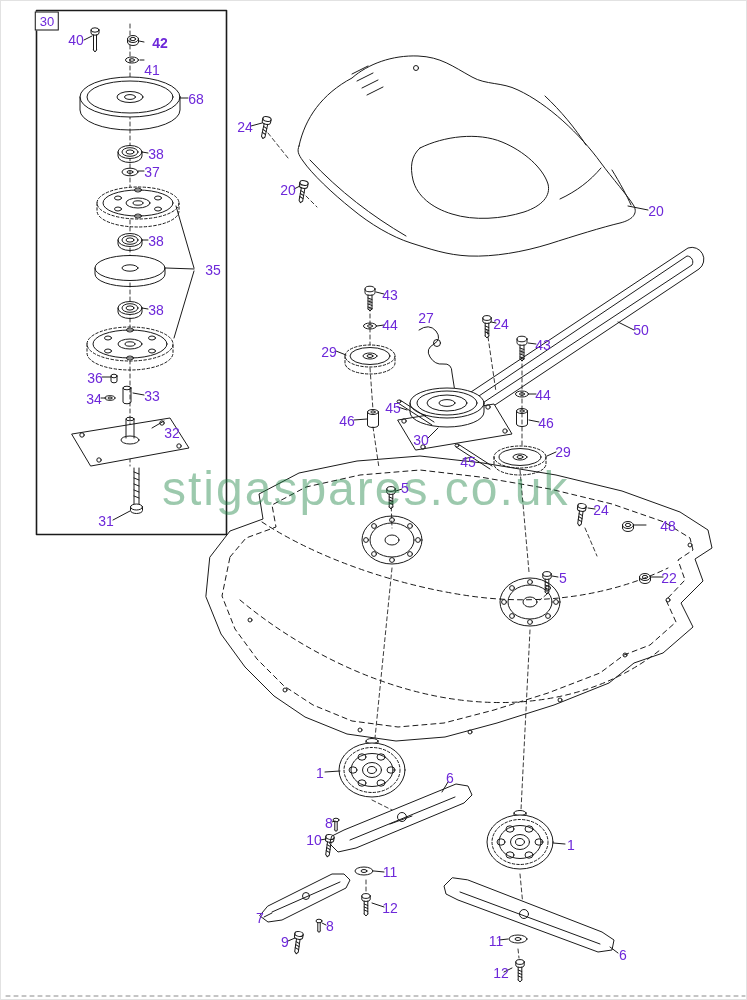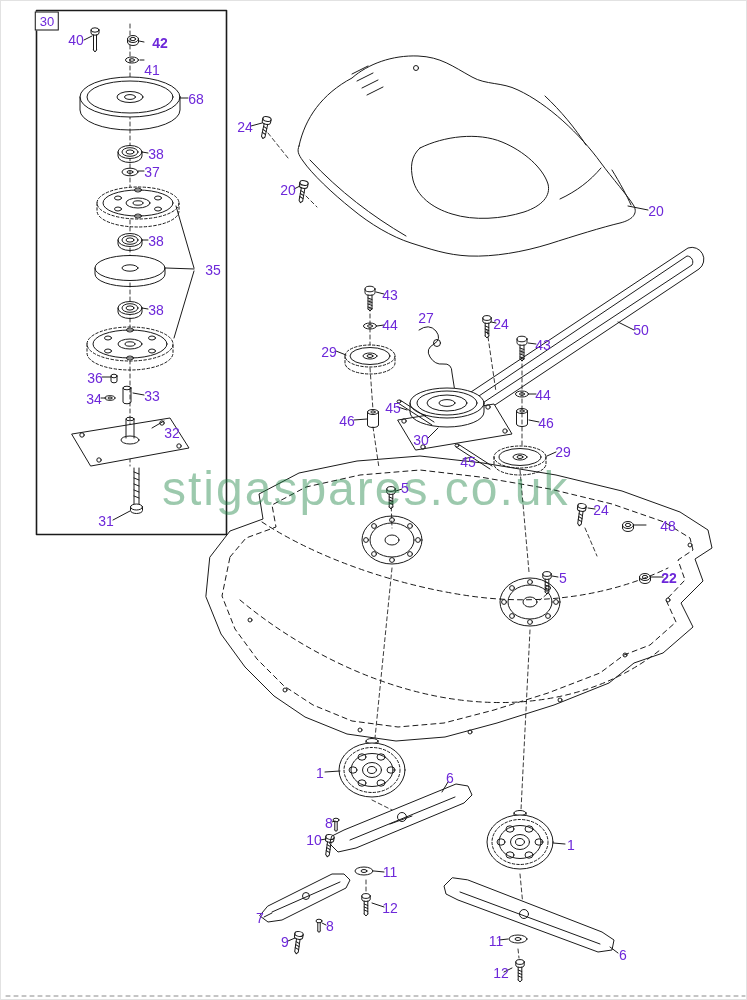--- a/index.html
+++ b/index.html
@@ -468,21 +468,21 @@
       <span class="part-label" style="left: 347px; top: 421px;">46</span>
       <span class="part-label" style="left: 393px; top: 408px;">45</span>
       <span class="part-label" style="left: 421px; top: 440px;">30</span>
       <span class="part-label" style="left: 468px; top: 462px;">45</span>
       <span class="part-label" style="left: 546px; top: 423px;">46</span>
       <span class="part-label" style="left: 563px; top: 452px;">29</span>
       <span class="part-label" style="left: 405px; top: 488px;">5</span>
       <span class="part-label" style="left: 601px; top: 510px;">24</span>
       <span class="part-label" style="left: 652px; top: 526px; margin-left: 16px;">48</span>
       <span class="part-label" style="left: 563px; top: 578px;">5</span>
-      <span class="part-label" style="left: 669px; top: 578px; font-weight: bold;">22</span>
+      <span class="part-label" style="left: 669px; top: 578px;">22</span>
       <span class="part-label" style="left: 320px; top: 773px;">1</span>
       <span class="part-label" style="left: 450px; top: 778px;">6</span>
       <span class="part-label" style="left: 329px; top: 823px;">8</span>
       <span class="part-label" style="left: 314px; top: 840px;">10</span>
       <span class="part-label" style="left: 390px; top: 872px;">11</span>
       <span class="part-label" style="left: 390px; top: 908px;">12</span>
       <span class="part-label" style="left: 260px; top: 918px;">7</span>
       <span class="part-label" style="left: 330px; top: 926px;">8</span>
       <span class="part-label" style="left: 285px; top: 942px;">9</span>
       <span class="part-label" style="left: 571px; top: 845px;">1</span>

